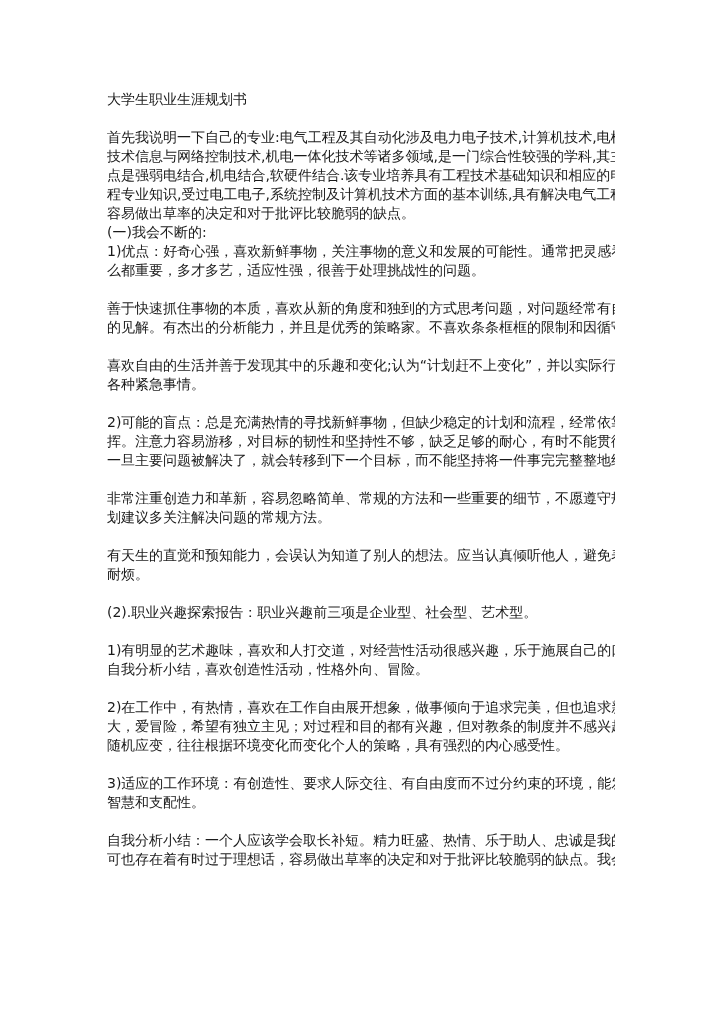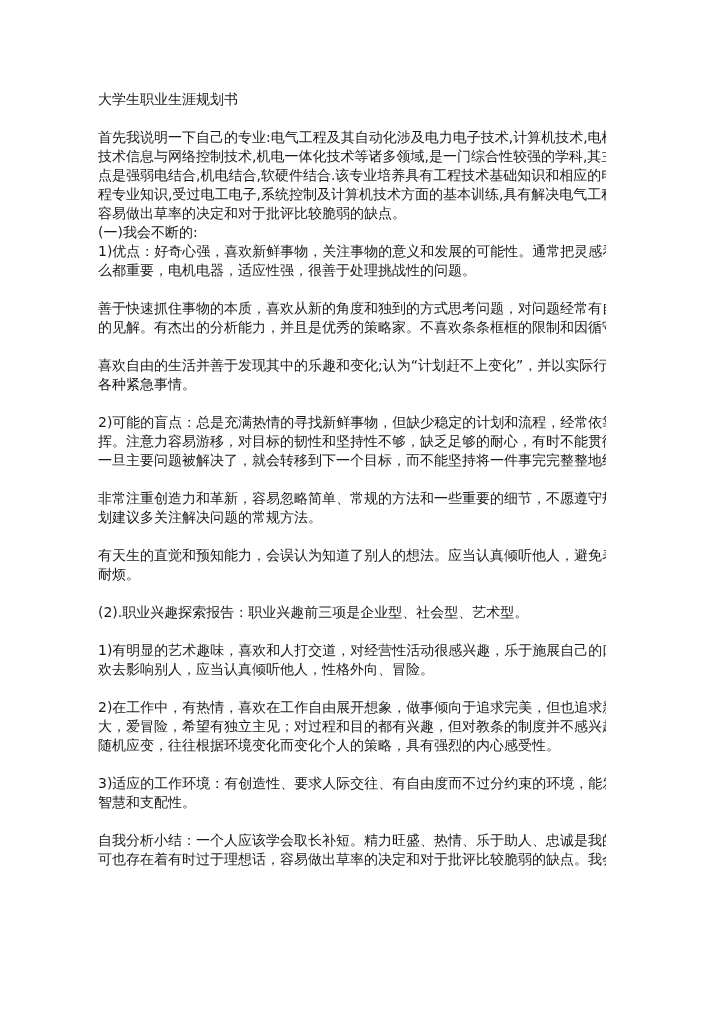--- a/index.html
+++ b/index.html
@@ -10,21 +10,21 @@
     body {
       width: 720px;
       height: 1017px;
       position: relative;
       overflow: hidden;
       font-family: "DejaVu Sans", "Liberation Sans", sans-serif;
       color: #1a1a1a;
     }
     .page {
       position: absolute;
-      left: 98px;
+      left: 107px;
       top: 90px;
       width: 508px;
     }
     .title {
       font-size: 14px;
       line-height: 19px;
       height: 19px;
       margin: 0 0 19px 0;
       font-weight: normal;
       white-space: nowrap;
@@ -60,21 +60,21 @@
         <span class="line">技术信息与网络控制技术,机电一体化技术等诸多领域,是一门综合性较强的学科,其主要特</span>
         <span class="line">点是强弱电结合,机电结合,软硬件结合.该专业培养具有工程技术基础知识和相应的电气工</span>
         <span class="line">程专业知识,受过电工电子,系统控制及计算机技术方面的基本训练,具有解决电气工程技术</span>
         <span class="line last">容易做出草率的决定和对于批评比较脆弱的缺点。</span>
       </p>
       <p class="para">
         <span class="line last">(一)我会不断的:</span>
       </p>
       <p class="para gap">
         <span class="line">1)优点：好奇心强，喜欢新鲜事物，关注事物的意义和发展的可能性。通常把灵感看得比什</span>
-        <span class="line last">么都重要，电机电器，适应性强，很善于处理挑战性的问题。</span>
+        <span class="line last">么都重要，多才多艺，适应性强，很善于处理挑战性的问题。</span>
       </p>
       <p class="para gap">
         <span class="line">善于快速抓住事物的本质，喜欢从新的角度和独到的方式思考问题，对问题经常有自己独到</span>
         <span class="line">的见解。有杰出的分析能力，并且是优秀的策略家。不喜欢条条框框的限制和因循守旧的工</span>
       </p>
       <p class="para gap">
         <span class="line">喜欢自由的生活并善于发现其中的乐趣和变化;认为“计划赶不上变化”，并以实际行动处理</span>
         <span class="line last">各种紧急事情。</span>
       </p>
       <p class="para gap">
@@ -88,21 +88,21 @@
       </p>
       <p class="para gap">
         <span class="line">有天生的直觉和预知能力，会误认为知道了别人的想法。应当认真倾听他人，避免表现的不</span>
         <span class="line last">耐烦。</span>
       </p>
       <p class="para gap">
         <span class="line last">(2).职业兴趣探索报告：职业兴趣前三项是企业型、社会型、艺术型。</span>
       </p>
       <p class="para gap">
         <span class="line">1)有明显的艺术趣味，喜欢和人打交道，对经营性活动很感兴趣，乐于施展自己的口才，喜</span>
-        <span class="line last">欢去影响别人，应当认真倾听他人，性格外向、冒险。</span>
+        <span class="line last">自我分析小结，喜欢创造性活动，性格外向、冒险。</span>
       </p>
       <p class="para gap">
         <span class="line">2)在工作中，有热情，喜欢在工作自由展开想象，做事倾向于追求完美，但也追求新意；胆</span>
         <span class="line">大，爱冒险，希望有独立主见；对过程和目的都有兴趣，但对教条的制度并不感兴趣，喜欢</span>
         <span class="line last">随机应变，往往根据环境变化而变化个人的策略，具有强烈的内心感受性。</span>
       </p>
       <p class="para gap">
         <span class="line">3)适应的工作环境：有创造性、要求人际交往、有自由度而不过分约束的环境，能发挥个人</span>
         <span class="line last">智慧和支配性。</span>
       </p>

